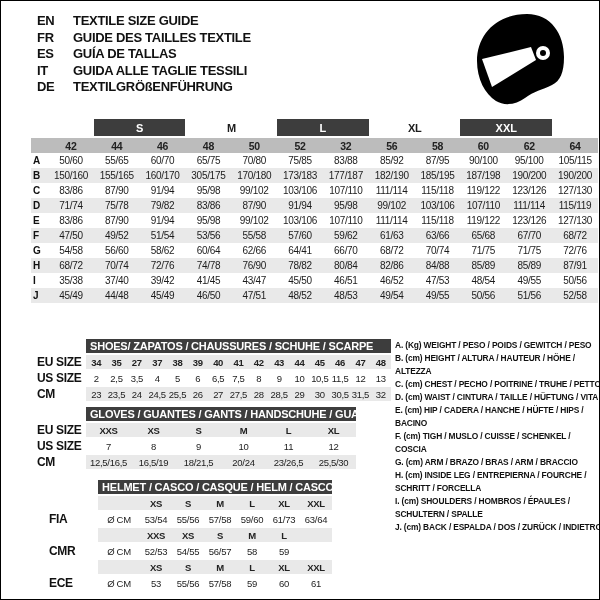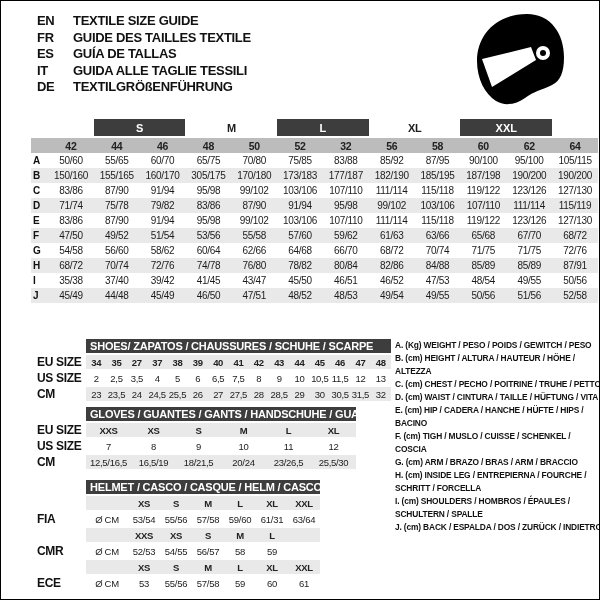--- a/index.html
+++ b/index.html
@@ -30,21 +30,21 @@
   .sub td{text-align:center;font-size:9.5px;letter-spacing:-0.3px;padding:0;white-space:nowrap;
           height:14px;color:#1c1c1c;overflow:hidden;}
   .sub td.out{text-align:left;font-weight:700;background:none;font-size:12px;color:#111;}
   .sub td.hd{background:#3d3d3d;color:#fff;font-weight:700;text-align:left;padding-left:4px;
              font-size:11px;letter-spacing:-0.2px;}
   .sub td.lt{background:#e9e9e9;font-weight:700;color:#222;margin-left:8px;}
   .sub td.val{font-weight:400;}
   .sub td.vlt{background:#e9e9e9;font-weight:400;margin-left:32px;}
   .shoes{top:336px;left:36px;width:354px;}
   .gloves{top:404px;left:36px;width:319px;}
-  .helm{top:477px;left:36px;width:283px;}
+  .helm{top:477px;left:48px;width:283px;}
 
   
   .legend{position:absolute;top:338px;left:394px;width:208px;margin:0;padding:0;list-style:none;}
   .legend li{font-size:8.4px;font-weight:700;line-height:13px;letter-spacing:-0.15px;color:#111;}
 </style>
 </head>
 <body>
 
 <div class="page">
 
@@ -210,35 +210,35 @@
           <td class="val">67/70</td>
           <td class="val">68/72</td>
         </tr>
         <tr>
           <td class="ltr">G</td>
           <td class="val">54/58</td>
           <td class="val">56/60</td>
           <td class="val">58/62</td>
           <td class="val">60/64</td>
           <td class="val">62/66</td>
-          <td class="val">64/68</td>
+          <td class="val">64/41</td>
           <td class="val">66/70</td>
           <td class="val">68/72</td>
           <td class="val">70/74</td>
           <td class="val">71/75</td>
           <td class="val">71/75</td>
           <td class="val">72/76</td>
         </tr>
         <tr class="lt">
           <td class="ltr">H</td>
           <td class="val">68/72</td>
           <td class="val">70/74</td>
           <td class="val">72/76</td>
           <td class="val">74/78</td>
-          <td class="val">76/80</td>
+          <td class="val">76/90</td>
           <td class="val">78/82</td>
           <td class="val">80/84</td>
           <td class="val">82/86</td>
           <td class="val">84/88</td>
           <td class="val">85/89</td>
           <td class="val">85/89</td>
           <td class="val">87/91</td>
         </tr>
         <tr>
           <td class="ltr">I</td>
@@ -425,21 +425,21 @@
           <td class="lt">XL</td>
           <td class="lt">XXL</td>
         </tr>
         <tr>
           <td class="out">FIA</td>
           <td class="val">Ø CM</td>
           <td class="val">53/54</td>
           <td class="val">55/56</td>
           <td class="val">57/58</td>
           <td class="val">59/60</td>
-          <td class="val">61/31</td>
+          <td class="val">61/73</td>
           <td class="val">63/64</td>
         </tr>
         <tr>
           <td class="out"></td>
           <td class="lt"></td>
           <td class="lt">XXS</td>
           <td class="lt">XS</td>
           <td class="lt">S</td>
           <td class="lt">M</td>
           <td class="lt">L</td>

